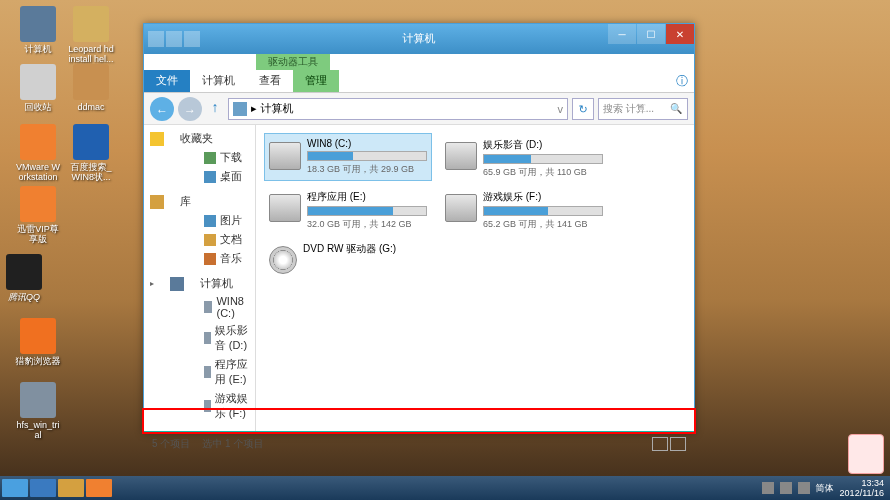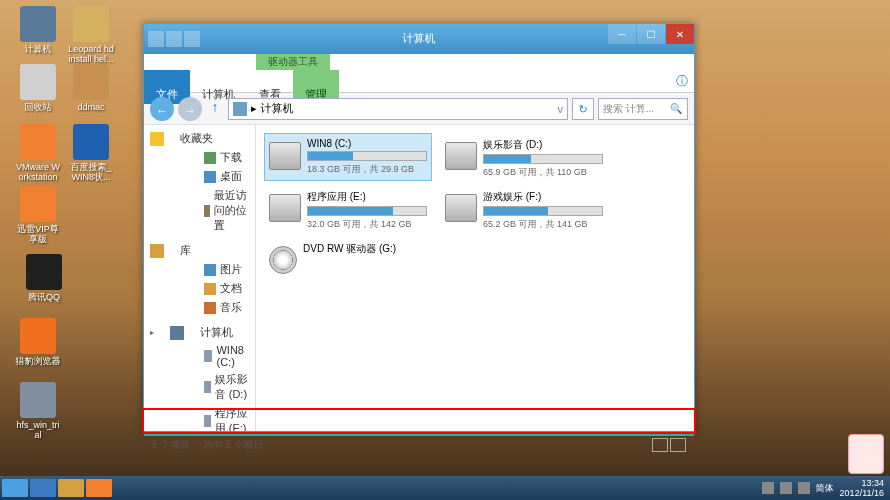--- a/index.html
+++ b/index.html
@@ -17,21 +17,21 @@
 .titlebar .ticons { display: flex; gap: 2px; margin-left: 4px; }
 .titlebar .ticons div { width: 16px; height: 16px; background: rgba(255,255,255,0.3); }
 .wtitle { position: absolute; left: 50%; transform: translateX(-50%); top: 7px; }
 .wbtns { position: absolute; right: 0; top: 0; display: flex; }
 .wbtn { width: 28px; height: 20px; background: rgba(255,255,255,0.2); margin-left: 1px; display: flex; align-items: center; justify-content: center; font-size: 10px; }
 .wbtn.close { background: #c94030; }
 .ribbon-area { background: #fff; border-bottom: 1px solid #ccc; }
 .context-tab { height: 16px; display: flex; }
 .ctab { background: #7ecb7e; color: #2a5a2a; font-size: 10px; padding: 1px 12px; margin-left: 112px; }
 .tabs { height: 22px; display: flex; background: #fff; }
-.tab { padding: 17px 12px; font-size: 11px; color: #333; cursor: pointer; }
+.tab { padding: 3px 12px; font-size: 11px; color: #333; cursor: pointer; }
 .tab.active { background: #2580c3; color: white; }
 .tab.green { background: #7ecb7e; color: #064006; }
 .help-icon { margin-left: auto; margin-right: 6px; color: #2580c3; font-size: 12px; line-height: 22px; }
 
 .navbar { height: 32px; display: flex; align-items: center; padding: 0 6px; gap: 4px; background: #f5f5f5; border-bottom: 1px solid #ddd; }
 .navbtn { width: 24px; height: 24px; border-radius: 50%; background: #5eb0e5; color: white; display: flex; align-items: center; justify-content: center; font-size: 12px; }
 .navbtn.fwd { background: #b8c8d8; }
 .up { width: 18px; height: 20px; color: #2580c3; font-size: 14px; text-align: center; }
 .addr { flex: 1; height: 22px; border: 1px solid #aac; background: white; display: flex; align-items: center; padding: 0 4px; font-size: 11px; gap: 4px; }
 .addr .aicon { width: 14px; height: 14px; background: #6aa0c8; }
@@ -62,21 +62,21 @@
 .drive { width: 168px; height: 48px; display: flex; gap: 6px; padding: 4px; cursor: pointer; border: 1px solid transparent; }
 .drive.sel { background: #cde8f8; border: 1px solid #7cc0e8; }
 .drive .dicon2 { width: 32px; height: 28px; background: linear-gradient(#e8e8e8, #b0b0b0); border: 1px solid #888; border-radius: 2px; position: relative; margin-top: 4px; }
 .drive .dicon2.dvd { background: radial-gradient(circle, #fff 20%, #ccc 50%, #888 52%, #ccc 55%); border-radius: 50%; width: 28px; height: 28px; }
 .drive .dinfo { flex: 1; font-size: 10px; }
 .drive .dname { color: #000; margin-bottom: 2px; }
 .drive .dbar { height: 10px; background: #e0e0e0; border: 1px solid #aaa; margin-bottom: 2px; position: relative; }
 .drive .dbar .fill { height: 100%; background: #4a9fd8; }
 .drive .dtxt { color: #666; font-size: 9px; }
 
-.status { height: 22px; border-top: 5px solid #14b8a6; display: flex; align-items: center; padding: 0 8px; font-size: 10px; color: #555; gap: 12px; }
+.status { height: 22px; border-top: 3px solid #14b8a6; display: flex; align-items: center; padding: 0 8px; font-size: 10px; color: #555; gap: 12px; }
 .status .view-icons { margin-left: auto; display: flex; gap: 2px; }
 .status .vicon { width: 16px; height: 14px; border: 1px solid #aaa; }
 .redbox { position: absolute; border: 2px solid red; pointer-events: none; }
 
 
 .taskbar { position: absolute; bottom: 0; left: 0; width: 100%; height: 22px; background: linear-gradient(#3a5a7a, #1a3a5a); display: flex; align-items: center; padding: 12px 2px; }
 .tbtn { width: 26px; height: 18px; margin-right: 2px; border-radius: 1px; }
 .tb-start { background: #4aa0e0; }
 .tray { margin-left: auto; display: flex; align-items: center; color: white; font-size: 9px; gap: 6px; padding-right: 4px; }
 .tray .ticon { width: 12px; height: 12px; }
@@ -107,21 +107,21 @@
       <span>VMware Workstation</span>
     </div>
     <div class="dicon" style="left: 67px; top: 124px;">
       <div class="ibox" style="background:#2060b0"></div>
       <span>百度搜索_WIN8状...</span>
     </div>
     <div class="dicon" style="left: 14px; top: 186px;">
       <div class="ibox" style="background:#f08030"></div>
       <span>迅雷VIP尊享版</span>
     </div>
-    <div class="dicon" style="left: 20px; top: 254px;">
+    <div class="dicon" style="left: 0; top: 254px; font-style: italic;">
       <div class="ibox" style="background:#202020"></div>
       <span>腾讯QQ</span>
     </div>
     <div class="dicon" style="left: 14px; top: 318px;">
       <div class="ibox" style="background:#f07020"></div>
       <span>猎豹浏览器</span>
     </div>
     <div class="dicon" style="left: 14px; top: 382px;">
       <div class="ibox" style="background:#8090a0"></div>
       <span>hfs_win_trial</span>
@@ -177,24 +177,20 @@
             <div class="sicon star"></div>
             <span>收藏夹</span>
           </div>
         <div class="sitem">
             <div class="sicon dl"></div>
             <span>下载</span>
           </div>
         <div class="sitem">
             <div class="sicon dsk"></div>
             <span>桌面</span>
-          </div>
-        <div class="sitem">
-            <div class="sicon clock"></div>
-            <span>最近访问的位置</span>
           </div>
       </div>
       <div class="sgroup">
         <div class="shdr">
             <div class="sicon lib"></div>
             <span>库</span>
           </div>
         <div class="sitem">
             <div class="sicon pic"></div>
             <span>图片</span>

